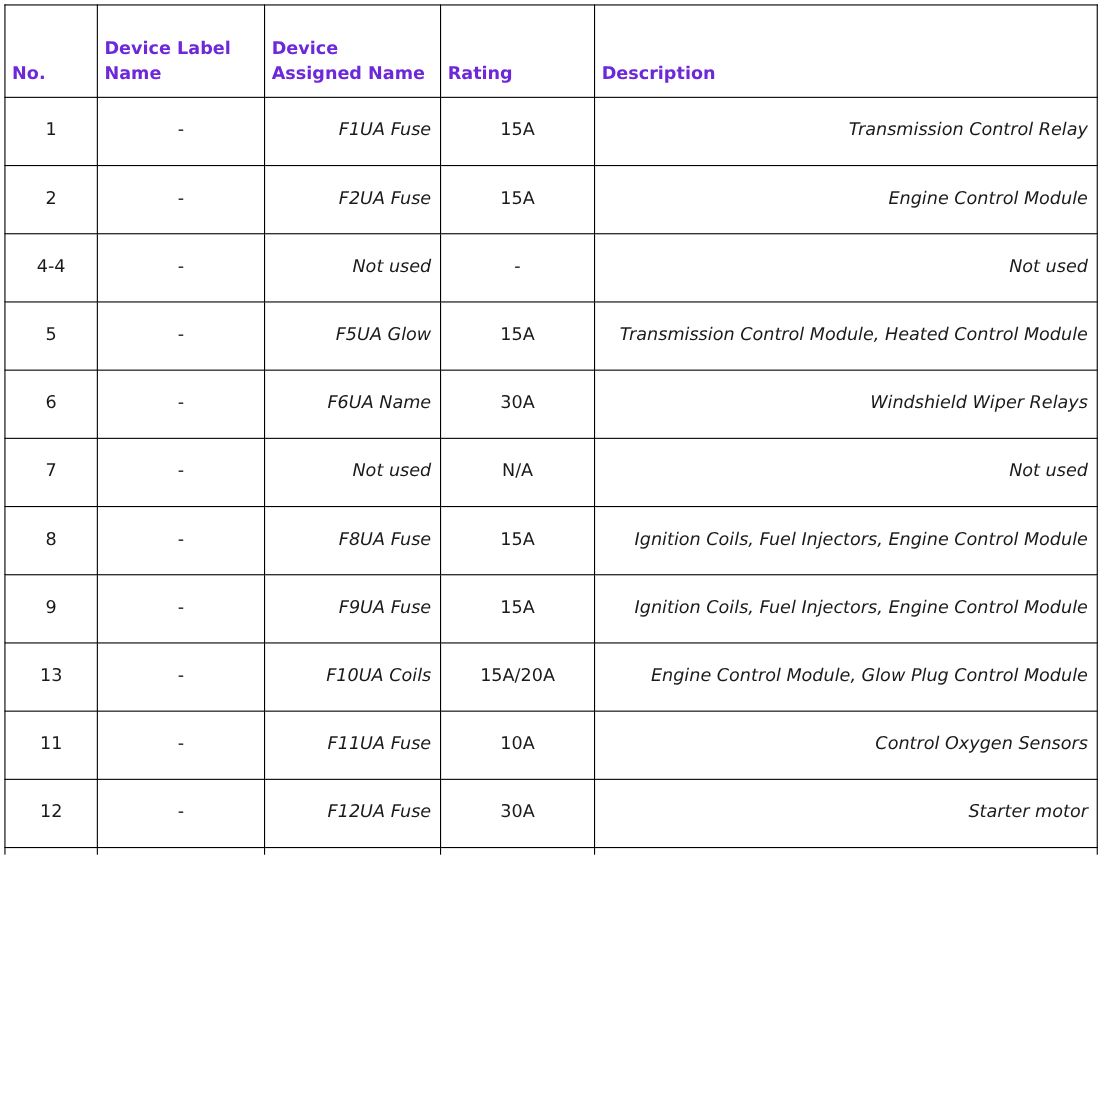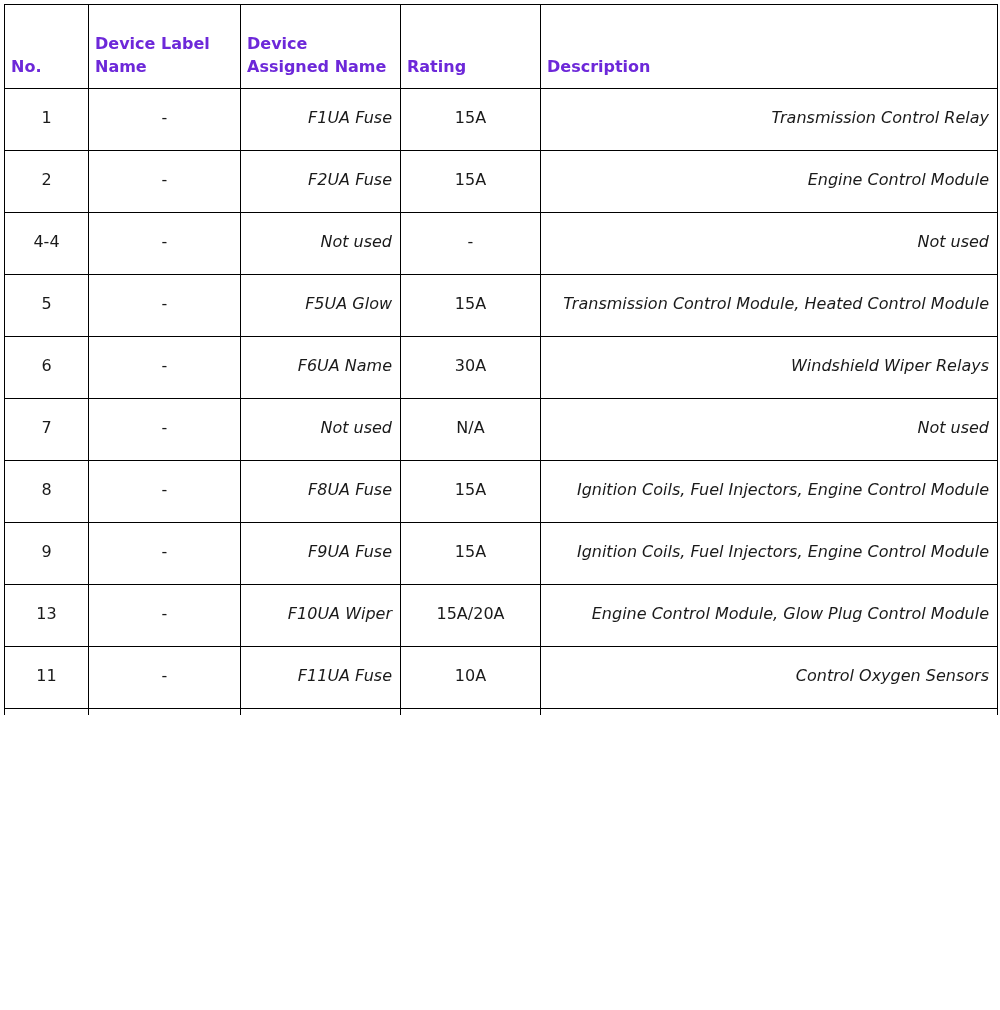--- a/index.html
+++ b/index.html
@@ -131,30 +131,37 @@
         <tr>
           <td class="cell-no">9</td>
           <td class="cell-label">-</td>
           <td class="cell-assigned">F9UA Fuse</td>
           <td class="cell-rating">15A</td>
           <td class="cell-description">Ignition Coils, Fuel Injectors, Engine Control Module</td>
         </tr>
         <tr>
           <td class="cell-no">13</td>
           <td class="cell-label">-</td>
-          <td class="cell-assigned">F10UA Wiper</td>
+          <td class="cell-assigned">F10UA Coils</td>
           <td class="cell-rating">15A/20A</td>
           <td class="cell-description">Engine Control Module, Glow Plug Control Module</td>
         </tr>
         <tr>
           <td class="cell-no">11</td>
           <td class="cell-label">-</td>
           <td class="cell-assigned">F11UA Fuse</td>
           <td class="cell-rating">10A</td>
           <td class="cell-description">Control Oxygen Sensors</td>
+        </tr>
+        <tr>
+          <td class="cell-no">12</td>
+          <td class="cell-label">-</td>
+          <td class="cell-assigned">F12UA Fuse</td>
+          <td class="cell-rating">30A</td>
+          <td class="cell-description">Starter motor</td>
         </tr>
         <tr class="partial-row">
           <td></td>
           <td></td>
           <td></td>
           <td></td>
           <td></td>
         </tr>
       </tbody>
   </table>

